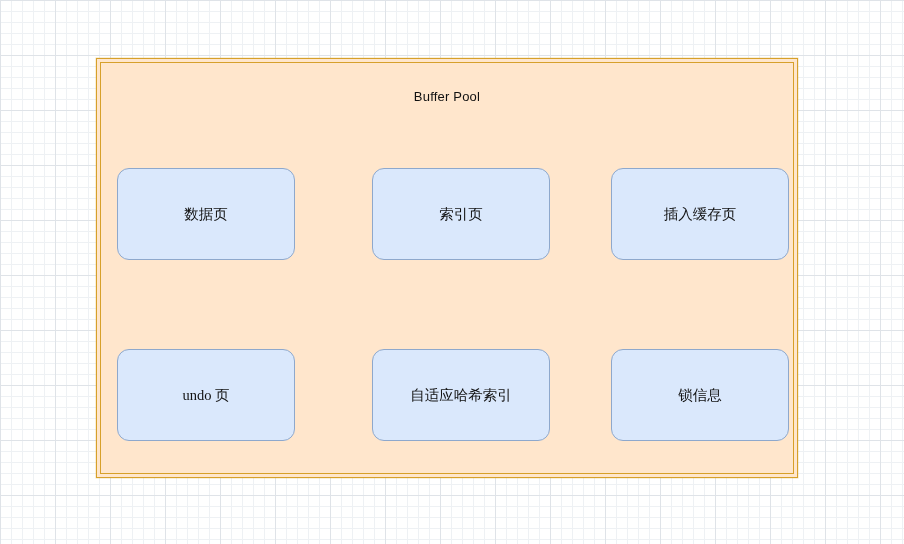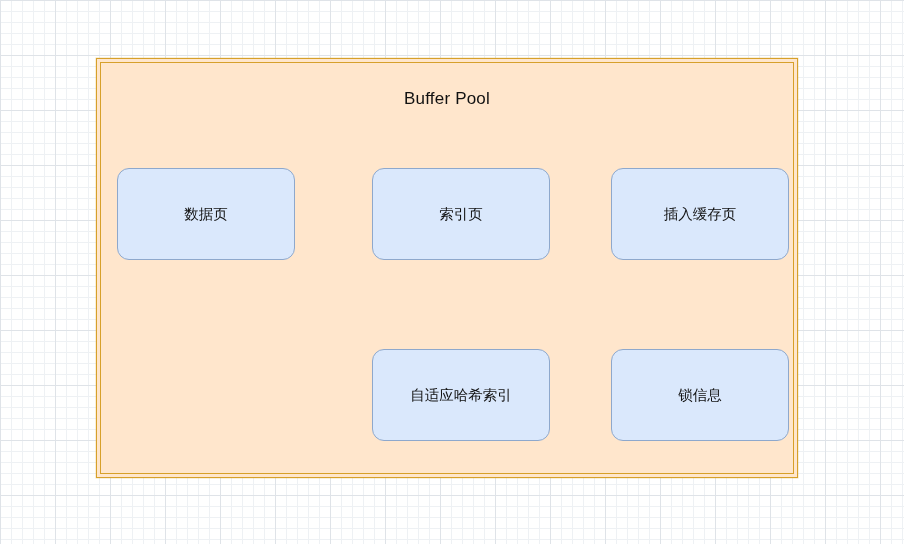--- a/index.html
+++ b/index.html
@@ -42,21 +42,21 @@
     inset: 3px;
     border: 1.5px solid #d7a02a;
   }
 
   .pool-title {
     position: absolute;
     top: 26px;
     left: 0;
     width: 100%;
     text-align: center;
-    font-size: 17px;
+    font-size: 13px;
     color: #111111;
     letter-spacing: 0.2px;
   }
 
   .node {
     position: absolute;
     width: 178px;
     height: 92px;
     background: #dae8fc;
     border: 1px solid #8ea8cc;
@@ -93,20 +93,23 @@
       </div>
 
       <div class="node r1 c2">
         <span>索引页</span>
       </div>
 
       <div class="node r1 c3">
         <span>插入缓存页</span>
       </div>
 
+      <div class="node r2 c1">
+        <span>undo 页</span>
+      </div>
 
       <div class="node r2 c3">
         <span>锁信息</span>
       </div>
 
       <div class="node r2 c2">
         <span>自适应哈希索引</span>
       </div>
 
     </div>

